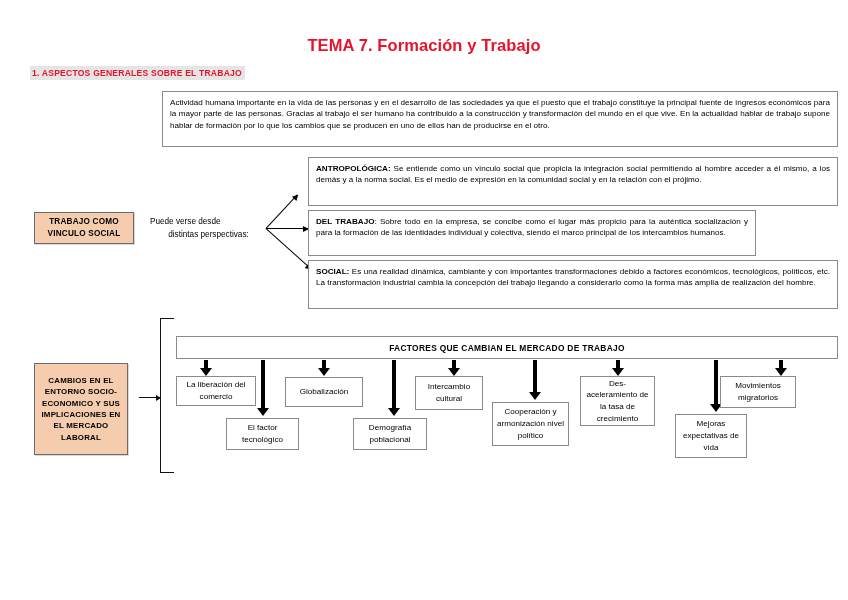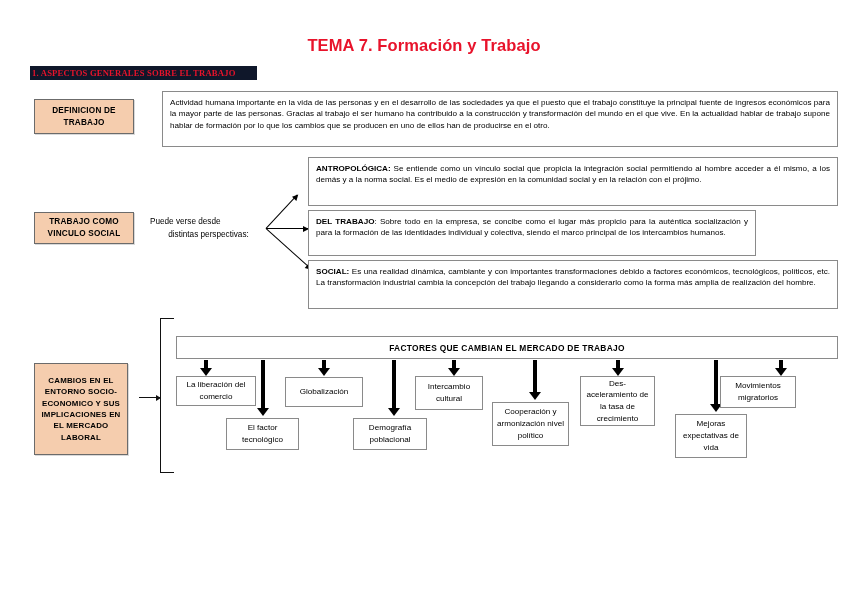--- a/index.html
+++ b/index.html
@@ -24,25 +24,24 @@
     font-weight:bold;
     letter-spacing:0.1px;
   }
 
   
   #section-heading {
     left:30px; top:66px;
     font-size:8.6px;
     font-weight:bold;
     color:#e8132b;
-    background:#0f172a;
-    padding:2px 21px 2px 2px;
+    background:#e5e5e5;
+    padding:2px 3px 2px 2px;
     letter-spacing:0.2px;
     white-space:nowrap;
-    font-family:Liberation Serif, serif;
   }
 
   
   .peach-box {
     background:#f5cdae;
     border:1.5px solid #6b6b6b;
     color:#000;
     font-size:8.2px;
     font-weight:bold;
     text-align:center;
@@ -141,23 +140,20 @@
 </style>
 </head>
 <body>
 
 <div class="page">
 
   <div class="abs" id="doc-title">TEMA 7. Formación y Trabajo</div>
 
   <div class="abs" id="section-heading">1. ASPECTOS GENERALES SOBRE EL TRABAJO</div>
 
-  <div class="abs peach-box" style="left:34px; top:99px; width:100px; height:35px;">
-    <span>DEFINICION DE TRABAJO</span>
-  </div>
 
   <div class="abs tbox" style="left:162px; top:91px; width:676px; height:56px;">Actividad humana importante en la vida de las personas y en el desarrollo de las sociedades ya que el puesto que el trabajo constituye la principal fuente de ingresos económicos para la mayor parte de las personas. Gracias al trabajo el ser humano ha contribuido a la construcción y transformación del mundo en el que vive. En la actualidad hablar de trabajo supone hablar de formación por lo que los cambios que se producen en uno de ellos han de producirse en el otro.</div>
 
   <div class="abs peach-box" style="left:34px; top:212px; width:100px; height:32px;">
     <span>TRABAJO COMO VINCULO SOCIAL</span>
   </div>
 
   <div class="abs" id="perspective-note">
     <div>Puede verse desde</div>
     <div class="l2">distintas perspectivas:</div>

